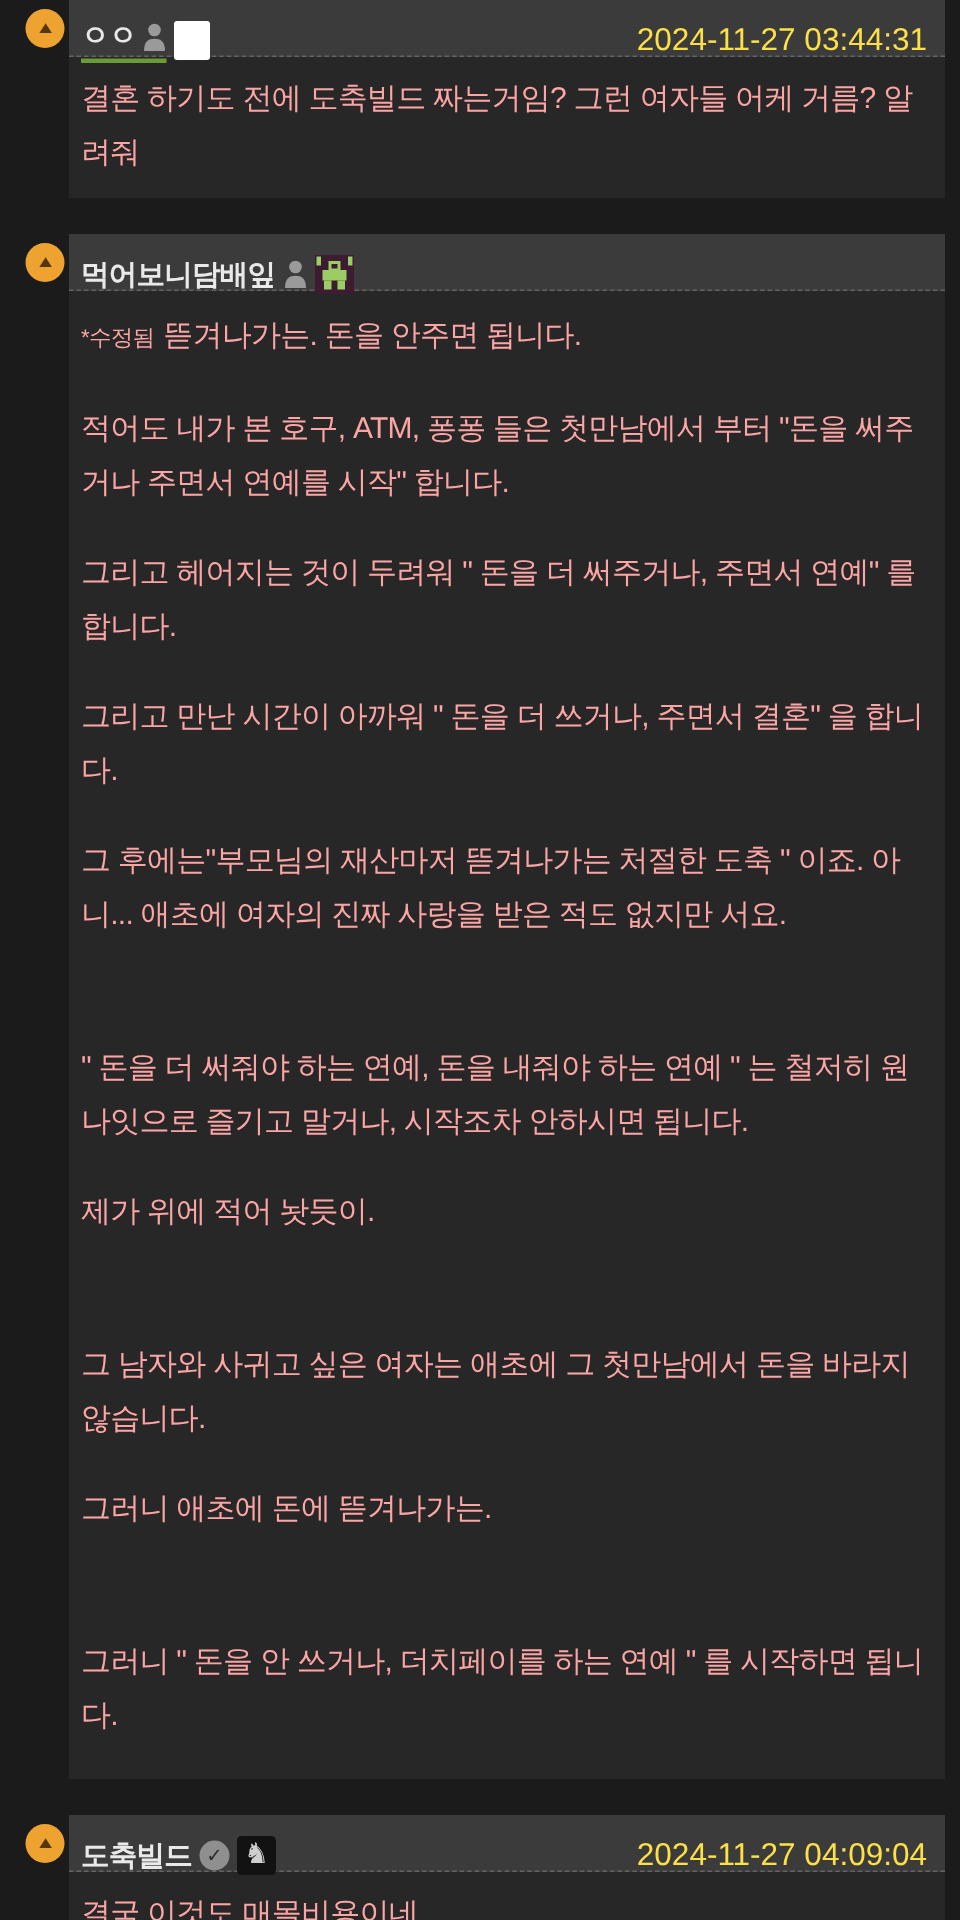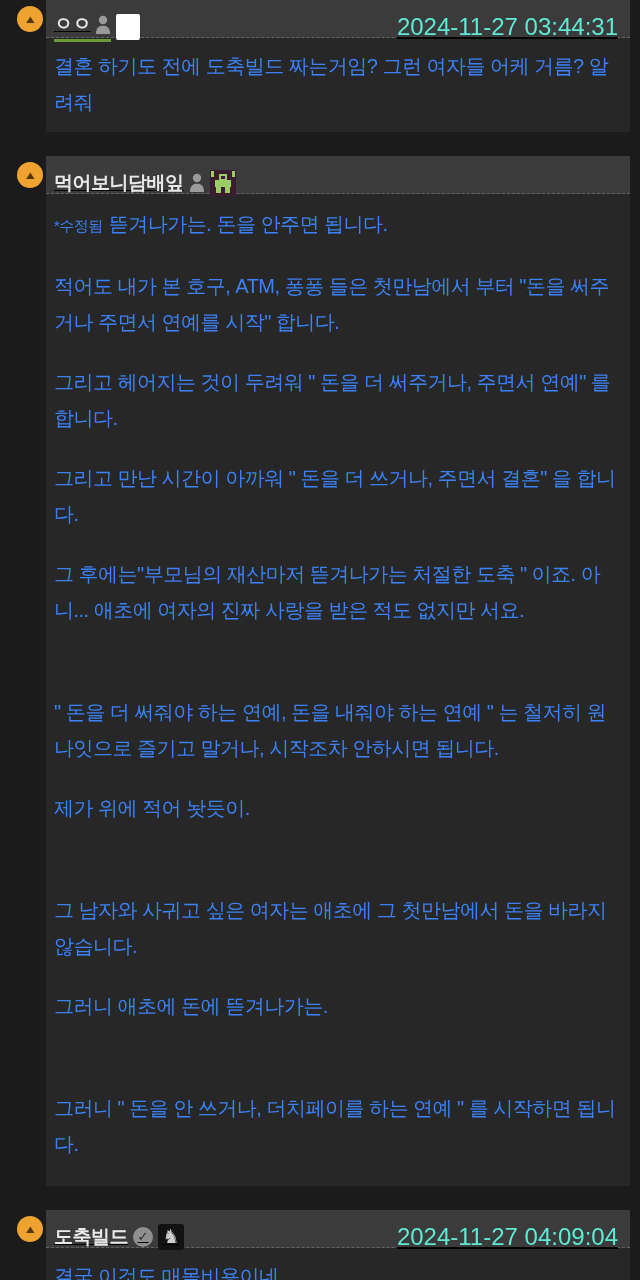--- a/index.html
+++ b/index.html
@@ -18,30 +18,29 @@
     display:flex;align-items:center;justify-content:center;
   }
   .tri{color:#54380b;font-size:11px;line-height:1;transform:scaleX(1.3);}
   .card{flex:1;margin-right:10px;background:#272727;}
   .card-header{
     height:38px;background:#3b3b3b;
     display:flex;align-items:center;justify-content:space-between;
     padding:16px 12px 0 8px;
     border-bottom:1px dashed #646464;
     box-sizing:border-box;
-    text-decoration:underline;
   }
   .user{display:inline-flex;align-items:center;gap:5px;cursor:pointer;}
   .uname{font-size:19px;font-weight:600;color:#e9e9e9;letter-spacing:-0.5px;}
   .guest-wrap{display:inline-flex;align-items:center;gap:4px;
     border-bottom:3px solid #6b9b37;padding-bottom:2px;}
-  .timestamp{font-size:24px;color:#5eead4;letter-spacing:0px;white-space:nowrap;}
+  .timestamp{font-size:21px;color:#fde047;letter-spacing:0px;white-space:nowrap;}
   .card-body{
     padding:12px 10px 0 8px;
-    font-size:20px;line-height:36px;color:#3b82f6;letter-spacing:-0.5px;
+    font-size:20px;line-height:36px;color:#fca5a5;letter-spacing:-0.5px;
   }
   .card-body p{margin:0 0 24px;}
   .card-body.tight{padding-top:10px;}
   .card-body.tight p{margin-bottom:12px;}
   .blank{height:18px;}
   .edited{font-size:15px;font-weight:400;margin-right:6px;}
   .person-icon{display:inline-flex;align-items:flex-end;}
   .white-avatar{
     width:24px;height:26px;background:#ffffff;border-radius:2px;display:inline-block;
   }

